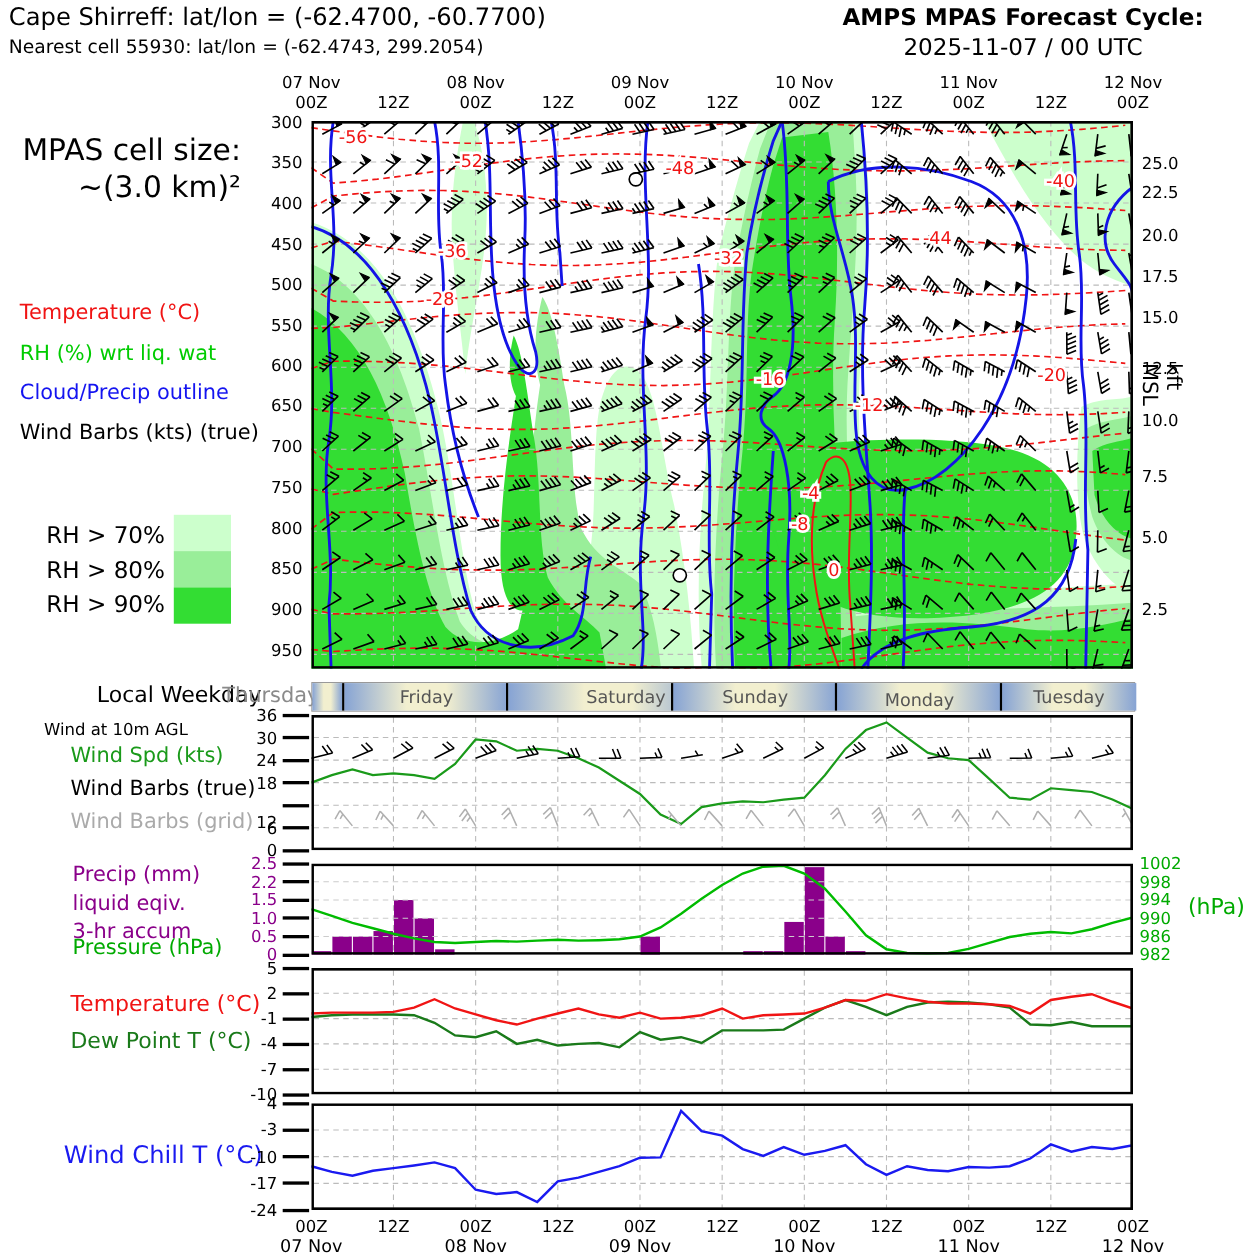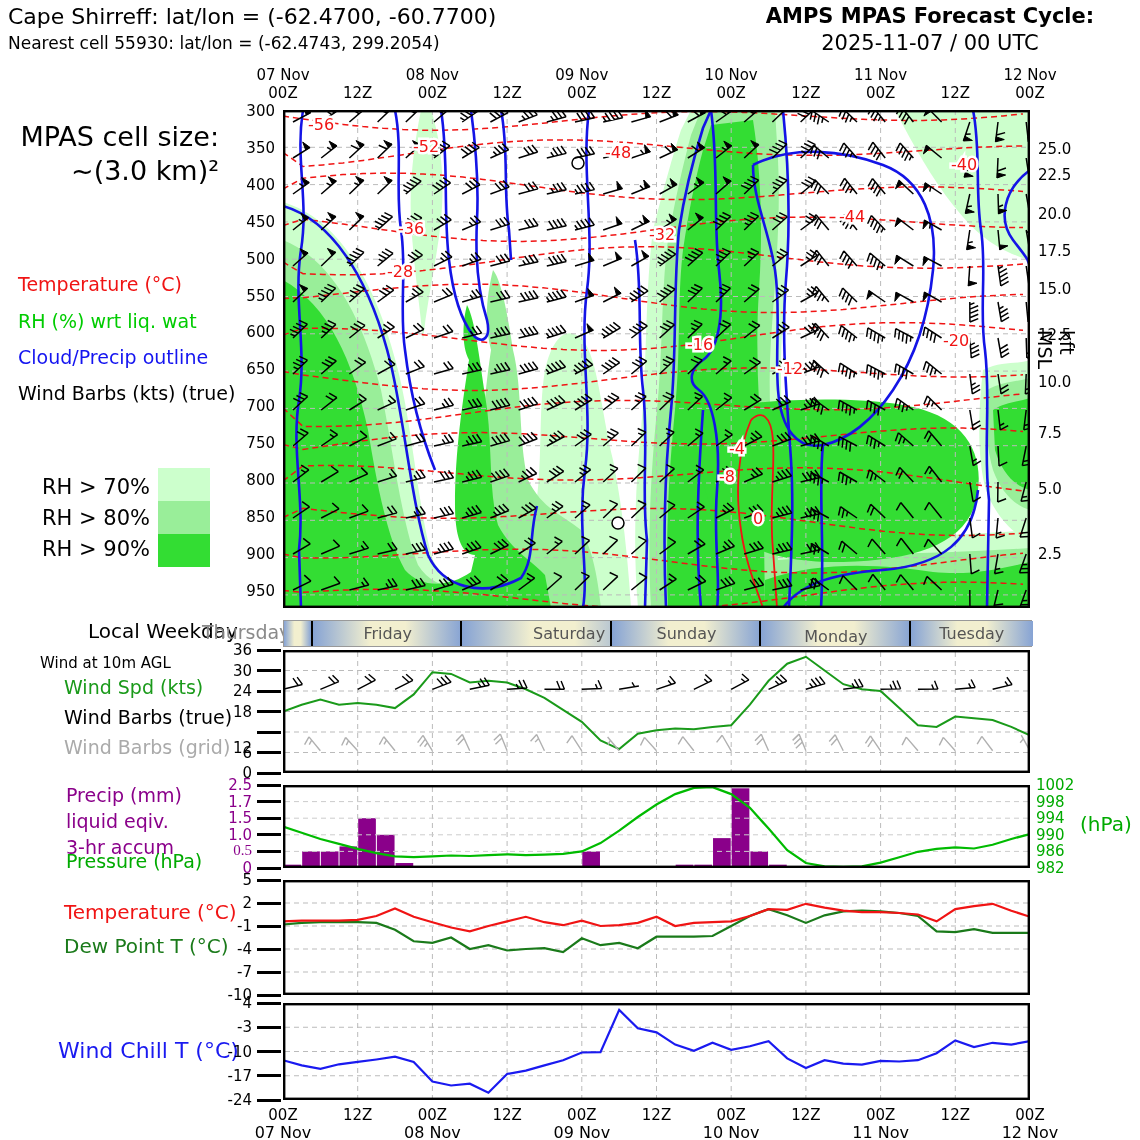--- a/index.html
+++ b/index.html
@@ -777,27 +777,27 @@
         <rect x="486.05" y="79.68" width="17.675" height="3.3200000000000003" fill="#8a008a"></rect>
         <line x1="2" y1="66.4" x2="745" y2="66.4" stroke="#cccccc" stroke-width="1" stroke-dasharray="5,4"></line>
         <line x1="2" y1="49.8" x2="745" y2="49.8" stroke="#cccccc" stroke-width="1" stroke-dasharray="5,4"></line>
         <line x1="2" y1="33.2" x2="745" y2="33.2" stroke="#cccccc" stroke-width="1" stroke-dasharray="5,4"></line>
         <line x1="2" y1="16.599999999999994" x2="745" y2="16.599999999999994" stroke="#cccccc" stroke-width="1" stroke-dasharray="5,4"></line>
         <polyline points="0.0,41.5 18.7,47.7 37.4,54.0 56.0,58.9 74.7,63.9 93.4,68.1 112.0,71.4 130.7,72.2 149.4,71.4 168.1,70.5 186.8,71.0 205.4,70.1 224.1,69.3 242.8,70.1 261.4,69.7 280.1,68.9 298.8,66.4 317.5,58.1 336.2,45.7 354.8,32.0 373.5,19.5 392.2,9.1 410.9,2.9 429.5,2.1 448.2,9.1 466.9,22.8 485.6,43.6 504.2,65.2 522.9,78.0 541.6,81.3 560.3,81.8 578.9,81.3 597.6,77.6 616.3,72.2 634.9,66.8 653.6,63.9 672.3,62.3 691.0,63.5 709.6,59.8 728.3,54.0 747.0,49.0" fill="none" stroke="#00bb00" stroke-width="2.2"></polyline>
         <rect x="1.2" y="1.2" width="744.6" height="80.6" fill="none" stroke="#000" stroke-width="2.4"></rect>
       </svg>
       <div class="abs tick" style="null;left:216px;top:776px;width:36px;text-align:right;color:#8a008a;">2.5</div>
       <div class="abs tickmark" style="null;left:257px;top:783.5px;"></div>
-      <div class="abs tick" style="null;left:216px;top:792.6px;width:36px;text-align:right;color:#8a008a;">1.7</div>
+      <div class="abs tick" style="null;left:216px;top:792.6px;width:36px;text-align:right;color:#8a008a;">2.2</div>
       <div class="abs tickmark" style="null;left:257px;top:800.1px;"></div>
       <div class="abs tick" style="null;left:216px;top:809.2px;width:36px;text-align:right;color:#8a008a;">1.5</div>
       <div class="abs tickmark" style="null;left:257px;top:816.7px;"></div>
       <div class="abs tick" style="null;left:216px;top:825.8px;width:36px;text-align:right;color:#8a008a;">1.0</div>
       <div class="abs tickmark" style="null;left:257px;top:833.3px;"></div>
-      <div class="abs tick" style="null;left:216px;top:842.4px;width:36px;text-align:right;color:#8a008a;font-family:Liberation Serif, serif;">0.5</div>
+      <div class="abs tick" style="null;left:216px;top:842.4px;width:36px;text-align:right;color:#8a008a;">0.5</div>
       <div class="abs tickmark" style="null;left:257px;top:849.9px;"></div>
       <div class="abs tick" style="null;left:216px;top:859px;width:36px;text-align:right;color:#8a008a;">0</div>
       <div class="abs tickmark" style="null;left:257px;top:866.5px;"></div>
       <div class="abs tick" style="null;left:1036px;top:776px;width:48px;color:#00aa00;">1002</div>
       <div class="abs tick" style="null;left:1036px;top:792.6px;width:48px;color:#00aa00;">998</div>
       <div class="abs tick" style="null;left:1036px;top:809.2px;width:48px;color:#00aa00;">994</div>
       <div class="abs tick" style="null;left:1036px;top:825.8px;width:48px;color:#00aa00;">990</div>
       <div class="abs tick" style="null;left:1036px;top:842.4px;width:48px;color:#00aa00;">986</div>
       <div class="abs tick" style="null;left:1036px;top:859px;width:48px;color:#00aa00;">982</div>
       <svg width="747" height="115" viewBox="0 0 747 115" style="position: absolute; left: 283px; top: 880px;">

